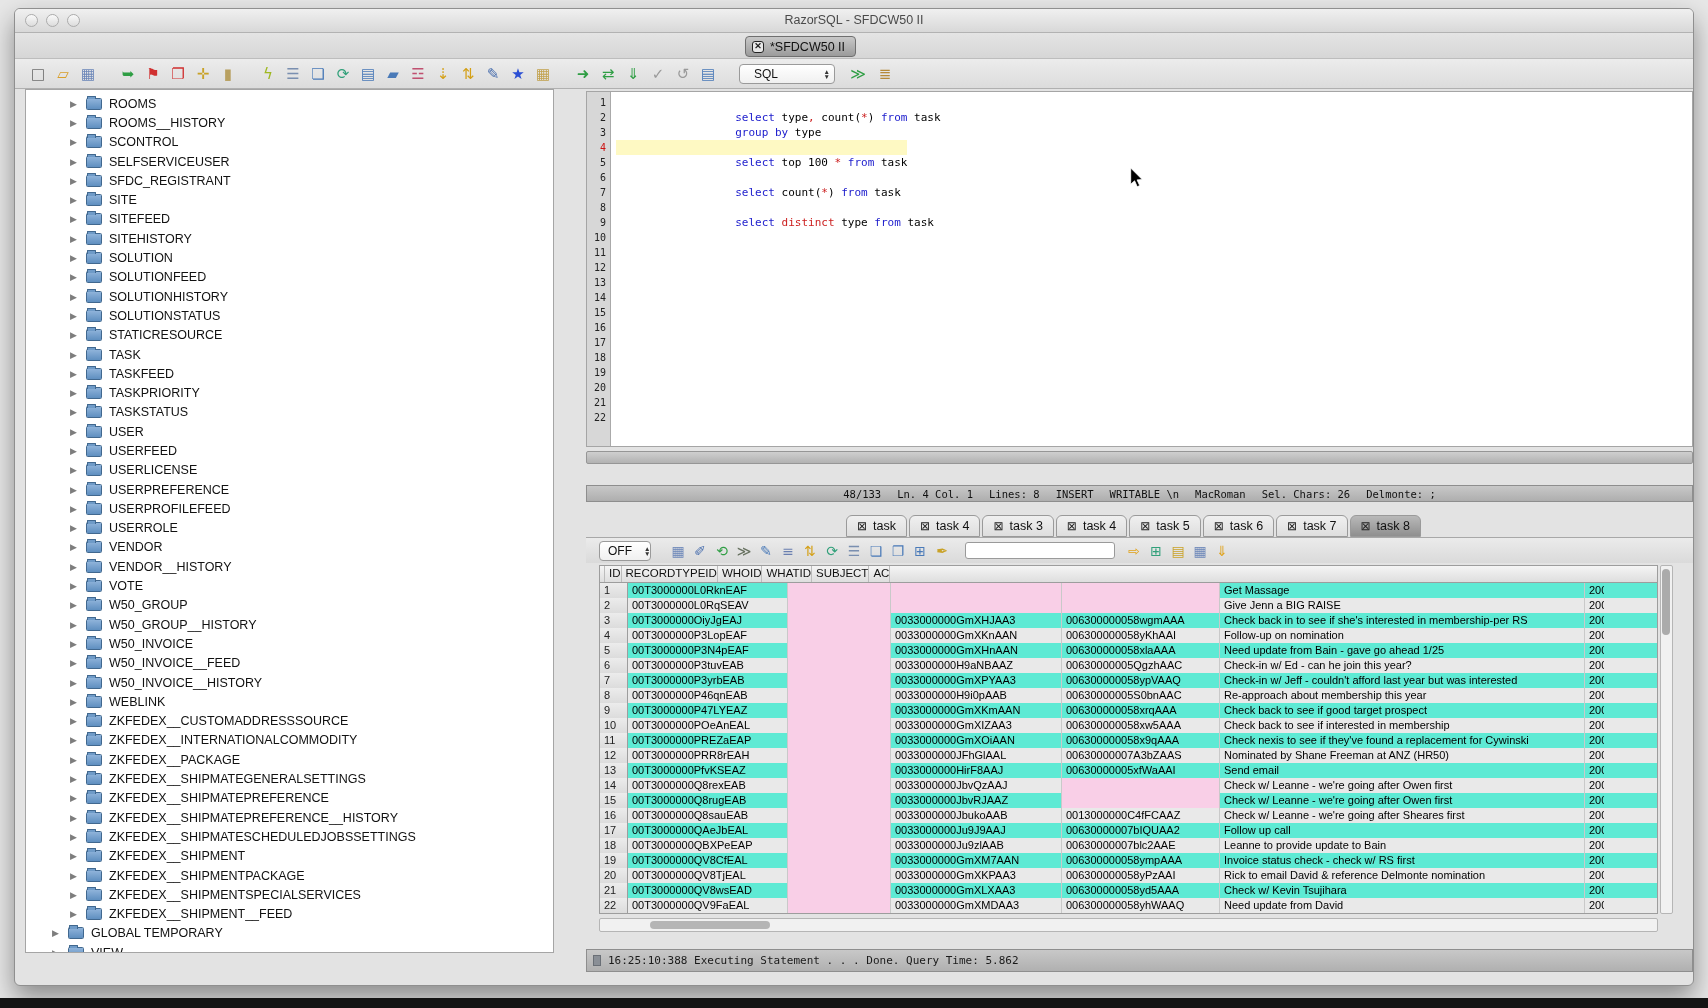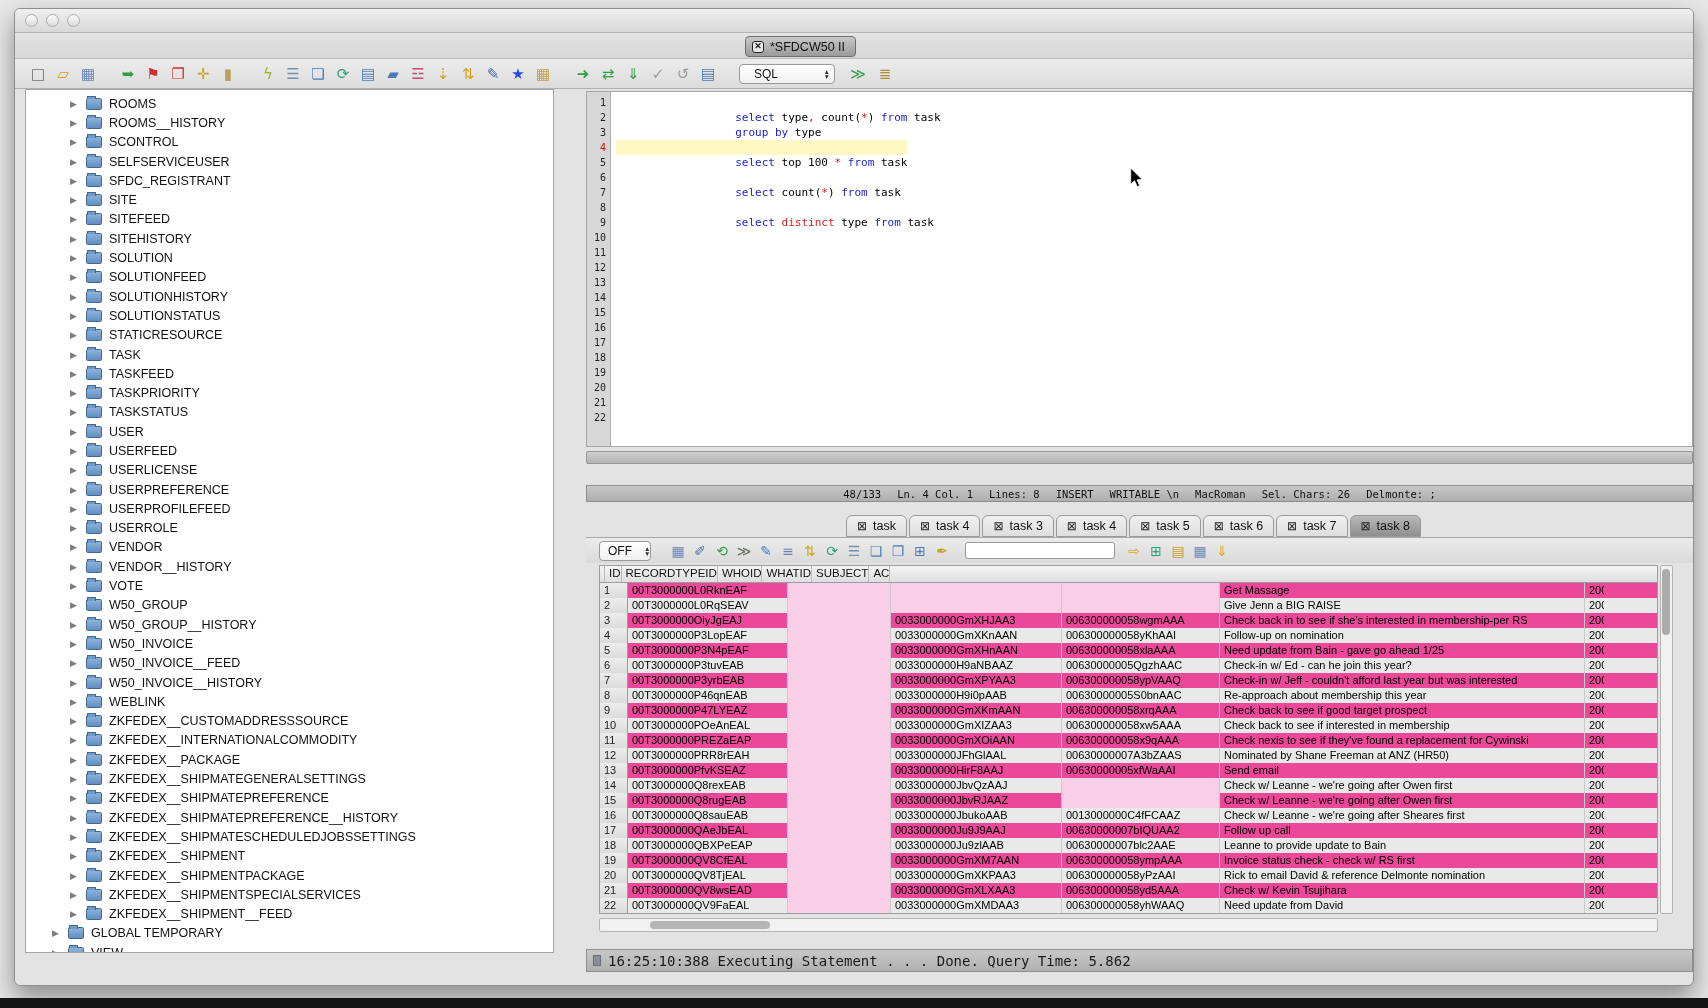--- a/index.html
+++ b/index.html
@@ -92,21 +92,21 @@
   .res-toolbar { position:absolute; left:0; top:448px; width:1107px; height:26px;
     background:linear-gradient(#ebebeb,#dadada); border-top:1px solid #a8a8a8;
     display:flex; align-items:center; padding-left:13px; }
   .combo.off { width:52px; margin-right:18px; padding-left:8px; }
   .res-toolbar .tb-icon { margin-right:4px; font-size:14px; }
   .search-box { width:150px; height:17px; background:#fff; border:1px solid #9a9a9a;
     border-radius:3px; margin:0 10px; }
 
   
   .table-wrap { position:absolute; left:13px; top:476px; width:1059px; height:349px;
-    border:1px solid #9d9d9d; background:#ec4899; overflow:hidden; }
+    border:1px solid #9d9d9d; background:#5eead4; overflow:hidden; }
   .thead { display:flex; height:17px; background:linear-gradient(#f5f5f5,#dedede);
     border-bottom:1px solid #9d9d9d; }
   .hcell { font-size:11.5px; color:#111; padding:1px 0 0 4px; border-right:1px solid #bcbcbc;
     overflow:hidden; white-space:nowrap; flex:none; }
   .trow { display:flex; height:15px; }
   .rows > div:nth-of-type(even) { background:#e9e9e9; }
   .cell { font-size:11px; line-height:14px; color:#000; padding-left:4px;
     border-right:1px solid #c9c9c9; overflow:hidden; white-space:nowrap; flex:none; }
   .cell.is-null { background:#f9cfe7; }
   .c0 { width:28px; } .c1 { width:160px; } .c2 { width:103px; } .c3 { width:171px; }
@@ -120,37 +120,38 @@
     background:#ababab; border-radius:5px; }
   .hscroll { position:absolute; left:13px; top:829px; width:1059px; height:14px;
     background:#f1f1f1; border:1px solid #b5b5b5; border-radius:2px; }
   .hthumb { position:absolute; left:50px; top:2px; width:120px; height:8px;
     background:#b5b5b5; border-radius:5px; }
 
   
   .status-bar { position:absolute; left:571px; top:940px; width:1107px; height:23px;
     background:linear-gradient(#c8c8c8,#b0b0b0); border:1px solid #8e8e8e;
     display:flex; align-items:center; padding-left:6px; gap:7px;
-    font-family:"DejaVu Sans Mono", monospace; font-size:14px; color:#1a1a1a; }
+    font-family:"DejaVu Sans Mono", monospace; font-size:11px; color:#1a1a1a; }
   .status-chip { width:8px; height:11px; background:#8a8f96; border:1px solid #6a6f76; }
 
   .cursor { position:absolute; left:1128px; top:168px; z-index:50; pointer-events:none; }
 </style>
 </head>
 <body>
 
 <div class="screen">
   <div class="window">
 
     <div class="titlebar">
       <div class="lights">
         <div class="light"></div>
         <div class="light"></div>
         <div class="light"></div>
       </div>
+      <div class="win-title">RazorSQL - SFDCW50 II</div>
     </div>
 
     <div class="doctab-bar">
       <div class="doc-tab">
         <span class="close-box">✕</span>
         <span>*SFDCW50 II</span>
       </div>
     </div>
 
     <div class="toolbar">

